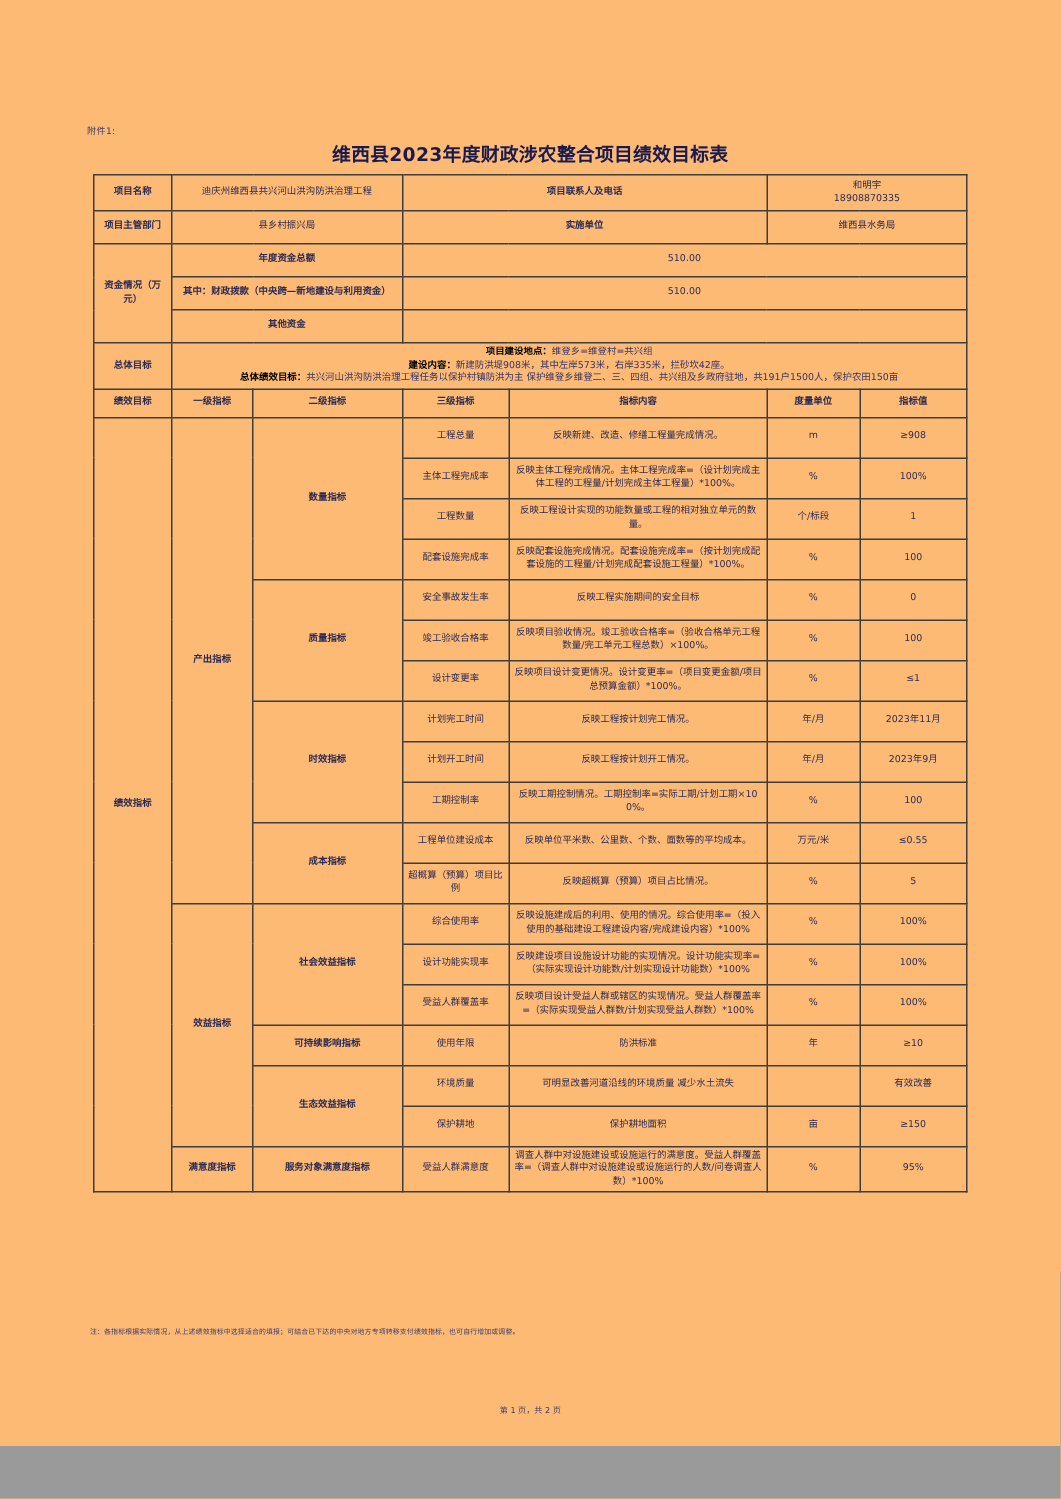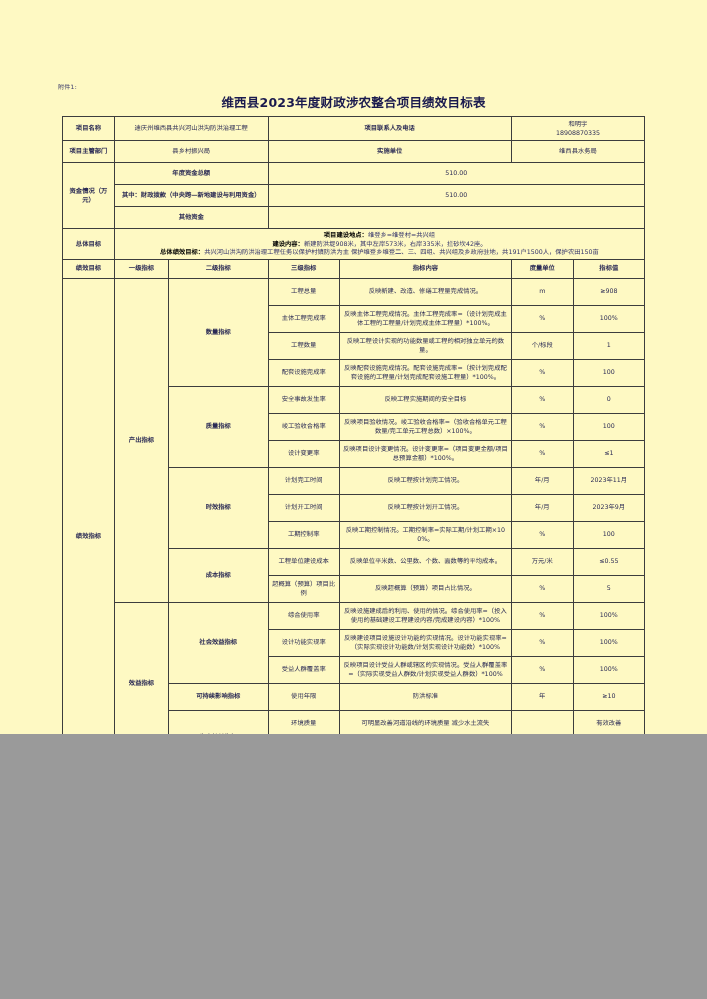--- a/index.html
+++ b/index.html
@@ -6,23 +6,23 @@
     margin: 0;
     padding: 0;
     background: #9a9a9a;
   }
   body {
     font-family: "DejaVu Sans", "Liberation Sans", sans-serif;
   }
   .page {
     position: relative;
     width: 707px;
-    height: 734px;
+    height: 964px;
     margin: 0 auto;
-    background: #fef9c3;
+    background: #fdba74;
     box-sizing: border-box;
     overflow: hidden;
   }
   .attach-label {
     position: absolute;
     left: 58px;
     top: 82px;
     font-size: 6px;
     color: #3a3a6a;
     letter-spacing: 0.3px;

